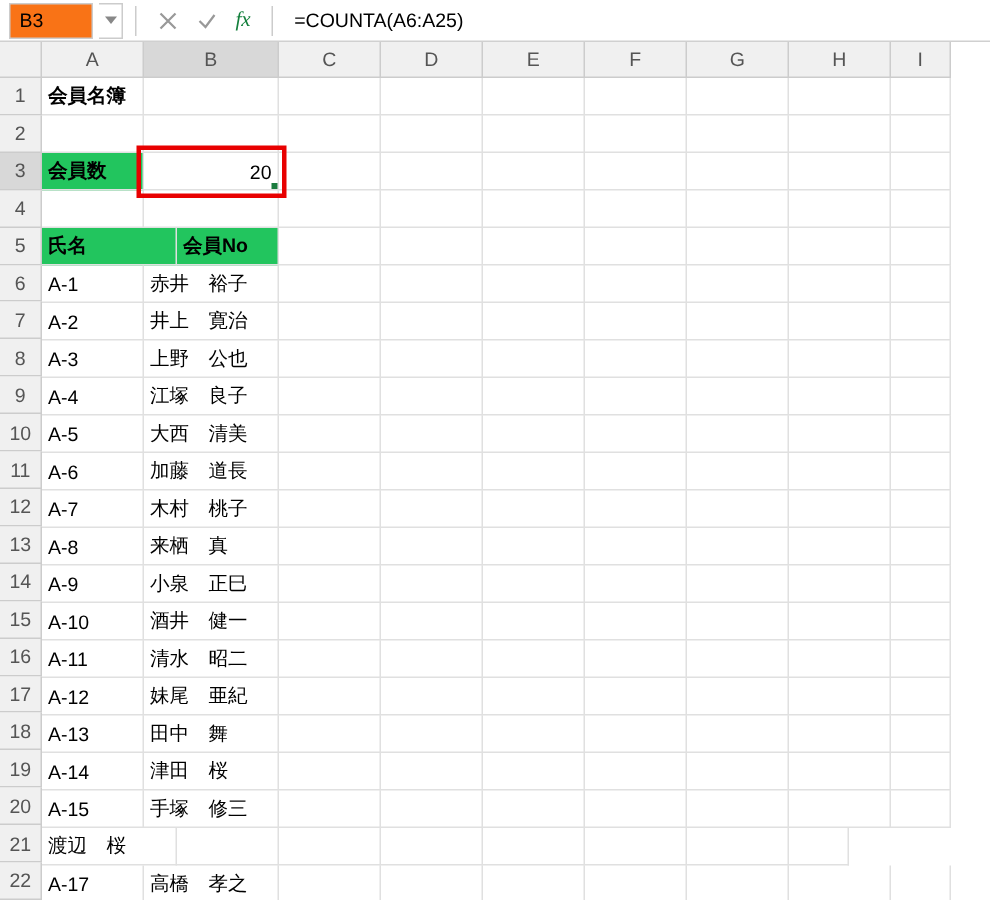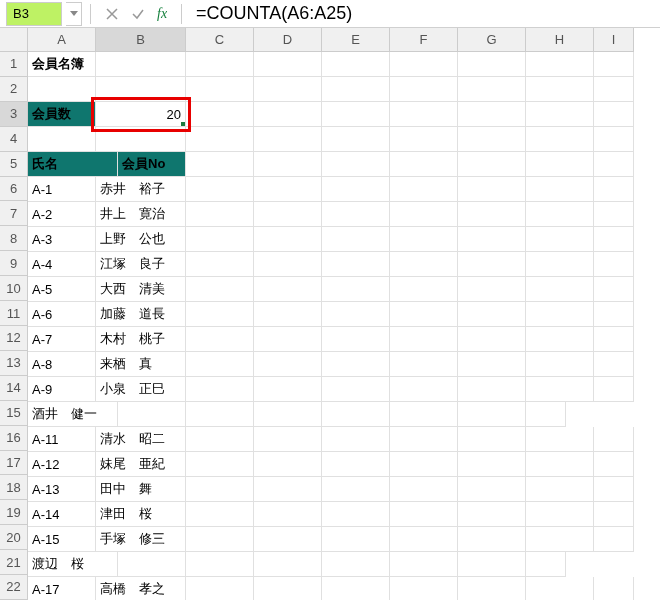--- a/index.html
+++ b/index.html
@@ -1,46 +1,46 @@
 <!DOCTYPE html>
 <html><head>
   <meta charset="utf-8">
   <style>
     * { margin: 0; padding: 0; box-sizing: border-box; }
     body { font-family: "Meiryo", "MS PGothic", sans-serif; font-size: 13px; background: #fff; color: #000; width: 660px; height: 600px; overflow: hidden; }
     
     .formula-bar { display: flex; align-items: center; height: 28px; border-bottom: 1px solid #d0d0d0; background: #fff; }
-    .name-box { width: 56px; height: 24px; border: 1px solid #ccc; margin: 0 4px 0 6px; padding: 2px 6px; font-size: 13px; display: flex; align-items: center; background: #bef264; }
+    .name-box { width: 56px; height: 24px; border: 1px solid #ccc; margin: 0 4px 0 6px; padding: 2px 6px; font-size: 13px; display: flex; align-items: center; background: #f97316; }
     .name-box-dropdown { width: 16px; height: 24px; border: 1px solid #ccc; border-left: none; display: flex; align-items: center; justify-content: center; cursor: pointer; }
     .name-box-dropdown::before { content: ""; border-left: 4px solid transparent; border-right: 4px solid transparent; border-top: 5px solid #888; }
     .fb-divider { width: 1px; height: 20px; background: #ccc; margin: 0 8px; }
     .fb-btn { width: 20px; height: 20px; display: flex; align-items: center; justify-content: center; margin: 0 3px; color: #888; }
     .fb-btn svg { width: 14px; height: 14px; }
     .fb-fx { font-style: italic; font-family: "Times New Roman", serif; font-size: 14px; color: #15803d; margin: 0 6px; }
-    .formula-input { flex: 1; height: 24px; padding: 2px 6px; border: none; font-size: 18px; font-family: inherit; }
+    .formula-input { flex: 1; height: 24px; padding: 2px 6px; border: none; font-size: 13px; font-family: inherit; }
     
     .sheet-area { display: flex; height: calc(100% - 28px); }
     .corner { width: 28px; height: 24px; background: #f0f0f0; border-right: 1px solid #ccc; border-bottom: 1px solid #ccc; flex-shrink: 0; }
     
     .grid-wrapper { display: flex; flex-direction: column; width: 100%; }
     .col-headers { display: flex; height: 24px; flex-shrink: 0; }
     .row-area { display: flex; flex: 1; overflow: hidden; }
     .row-headers { display: flex; flex-direction: column; width: 28px; flex-shrink: 0; }
     .cells { display: flex; flex-direction: column; flex: 1; }
     .row { display: flex; height: 25px; }
     
     .col-h { height: 24px; background: #f0f0f0; border-right: 1px solid #ccc; border-bottom: 1px solid #ccc; display: flex; align-items: center; justify-content: center; color: #555; font-size: 13px; }
     .row-h { width: 28px; height: 25px; background: #f0f0f0; border-right: 1px solid #ccc; border-bottom: 1px solid #ccc; display: flex; align-items: center; justify-content: center; color: #555; font-size: 13px; }
     .cell { height: 25px; border-right: 1px solid #e0e0e0; border-bottom: 1px solid #e0e0e0; padding: 0 4px; display: flex; align-items: center; overflow: hidden; white-space: nowrap; }
     
     .colA { width: 68px; } .colB { width: 90px; } .colC { width: 68px; } .colD { width: 68px; }
     .colE { width: 68px; } .colF { width: 68px; } .colG { width: 68px; } .colH { width: 68px; } .colI { width: 40px; }
     
     .bold { font-weight: bold; }
-    .hdr-fill { background: #0f766e; }
+    .hdr-fill { background: #22c55e; }
     .right { justify-content: flex-end; }
     
     .selected { outline: 2px solid #1a7b3e; outline-offset: -2px; position: relative; }
     .selected::after { content: ""; position: absolute; right: -2px; bottom: -2px; width: 6px; height: 6px; background: #1a7b3e; }
     .highlight-box { outline: 3px solid #e80000; outline-offset: 2px; }
     
     .row-h.active, .col-h.active { background: #d8d8d8; }
   </style>
 </head>
 <body>
@@ -252,20 +252,21 @@
             <div class="cell colB">小泉　正巳</div>
             <div class="cell colC"></div>
             <div class="cell colD"></div>
             <div class="cell colE"></div>
             <div class="cell colF"></div>
             <div class="cell colG"></div>
             <div class="cell colH"></div>
             <div class="cell colI"></div>
           </div>
           <div class="row">
+            <div class="cell colA">A-10</div>
             <div class="cell colB">酒井　健一</div>
             <div class="cell colC"></div>
             <div class="cell colD"></div>
             <div class="cell colE"></div>
             <div class="cell colF"></div>
             <div class="cell colG"></div>
             <div class="cell colH"></div>
             <div class="cell colI"></div>
           </div>
           <div class="row">

